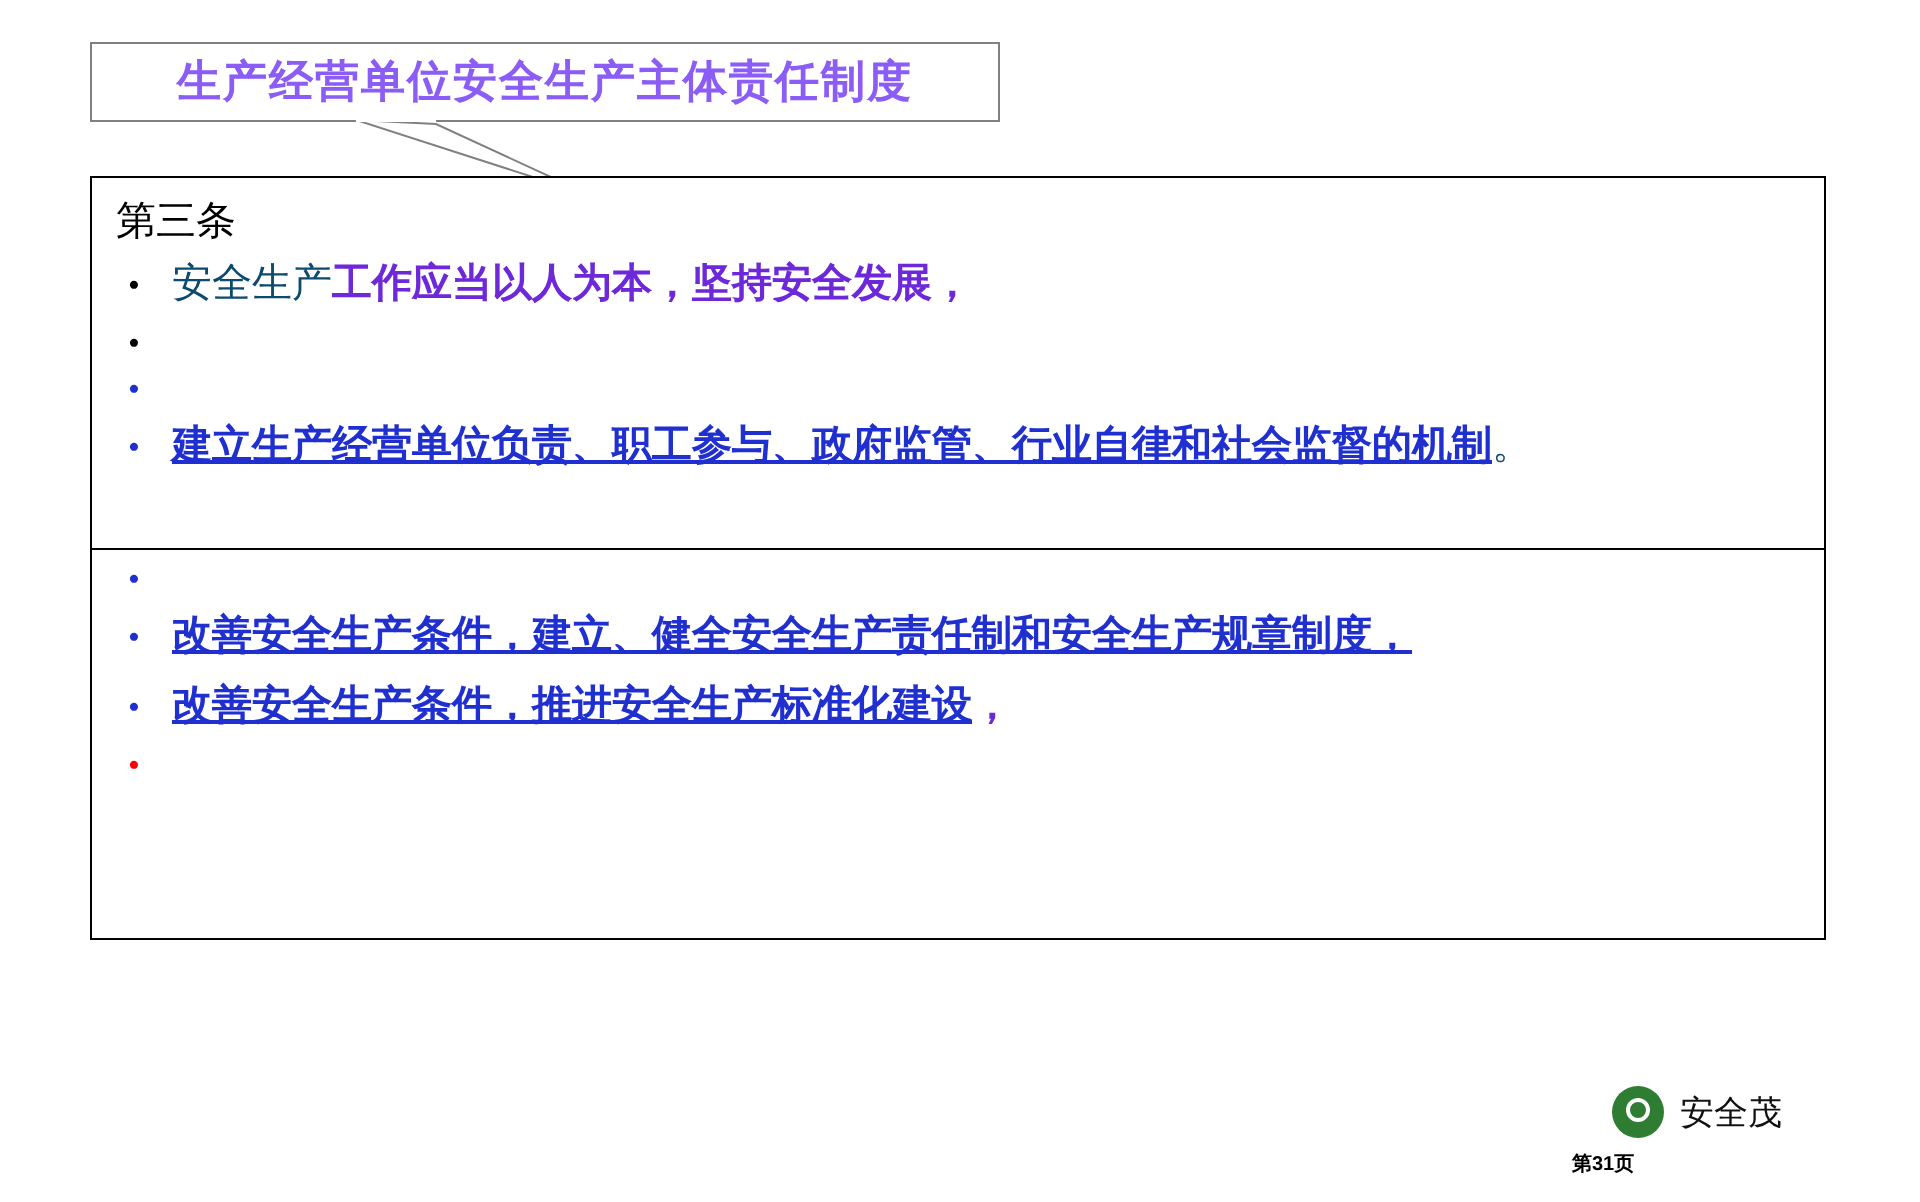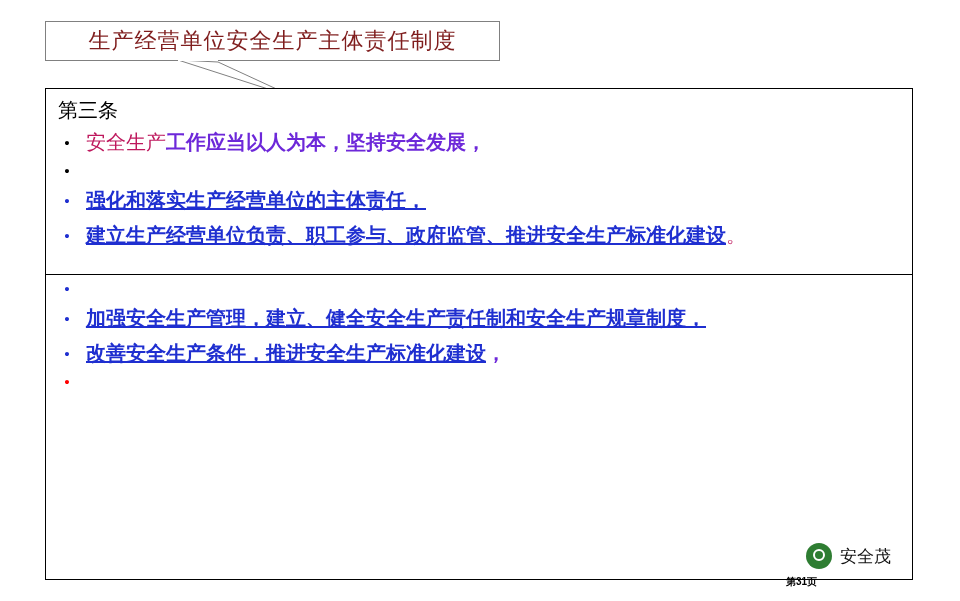--- a/index.html
+++ b/index.html
@@ -23,42 +23,42 @@
     width: 455px;
     height: 40px;
     border: 1px solid #808080;
     background: #ffffff;
     box-sizing: border-box;
     display: flex;
     align-items: center;
     justify-content: center;
   }
   #title-callout .title-text {
-    color: #7f1d1d;
+    color: #8b5cf6;
     font-size: 22px;
-    font-weight: normal;
+    font-weight: bold;
     letter-spacing: 1px;
     font-family: "Liberation Serif", "DejaVu Serif", serif;
   }
   
   #callout-tail {
     position: absolute;
     left: 178px;
     top: 60px;
     width: 120px;
     height: 40px;
   }
 
   
   #content-box {
     position: absolute;
     left: 45px;
     top: 88px;
     width: 868px;
-    height: 492px;
+    height: 382px;
     border: 1px solid #000000;
     box-sizing: border-box;
     background: #ffffff;
   }
   .section {
     box-sizing: border-box;
   }
   #section-3 {
     height: 186px;
     border-bottom: 1px solid #000000;
@@ -87,21 +87,21 @@
     width: 22px;
     flex: 0 0 22px;
     font-size: 17px;
     line-height: 1;
   }
   .bullet-text {
     font-family: "Liberation Serif", "DejaVu Serif", serif;
     font-size: 20px;
   }
   .seg { white-space: pre; }
-  .black { color: #be185d; }
+  .black { color: #0c4a6e; }
   .red   { color: #6d28d9; font-weight: bold; }
   .blue-b{ color: #1f2fd0; font-weight: bold; text-decoration: underline; }
   .dot-red  { color: #ff0000; }
   .dot-blue { color: #1f2fd0; }
   .dot-black{ color: #000000; }
 
   
   #footer-logo {
     position: absolute;
     left: 806px;
@@ -160,36 +160,35 @@
     <div id="s3-bullets">
         <div class="bullet-line">
           <span class="bullet-dot dot-black">•</span>
           <span class="bullet-text"><span class="seg black">安全生产</span><span class="seg red">工作应当以人为本，坚持安全发展，</span></span>
         </div>
         <div class="bullet-line">
           <span class="bullet-dot dot-black">•</span>
         </div>
         <div class="bullet-line">
           <span class="bullet-dot dot-blue">•</span>
-          <span class="bullet-text"><span class="seg blue-b">强化和落实生产经营单位的主体责任，</span></span>
-        </div>
-        <div class="bullet-line">
-          <span class="bullet-dot dot-blue">•</span>
-          <span class="bullet-text"><span class="seg blue-b">建立生产经营单位负责、职工参与、政府监管、推进安全生产标准化建设</span><span class="seg black">。</span></span>
+        </div>
+        <div class="bullet-line">
+          <span class="bullet-dot dot-blue">•</span>
+          <span class="bullet-text"><span class="seg blue-b">建立生产经营单位负责、职工参与、政府监管、行业自律和社会监督的机制</span><span class="seg black">。</span></span>
         </div>
       </div>
   </div>
   <div class="section" id="section-4">
     <div id="s4-bullets">
         <div class="bullet-line">
           <span class="bullet-dot dot-blue">•</span>
         </div>
         <div class="bullet-line">
           <span class="bullet-dot dot-blue">•</span>
-          <span class="bullet-text"><span class="seg blue-b">加强安全生产管理，建立、健全安全生产责任制和安全生产规章制度，</span></span>
+          <span class="bullet-text"><span class="seg blue-b">改善安全生产条件，建立、健全安全生产责任制和安全生产规章制度，</span></span>
         </div>
         <div class="bullet-line">
           <span class="bullet-dot dot-blue">•</span>
           <span class="bullet-text"><span class="seg blue-b">改善安全生产条件，推进安全生产标准化建设</span><span class="seg red">，</span></span>
         </div>
         <div class="bullet-line">
           <span class="bullet-dot dot-red">•</span>
         </div>
       </div>
   </div>

